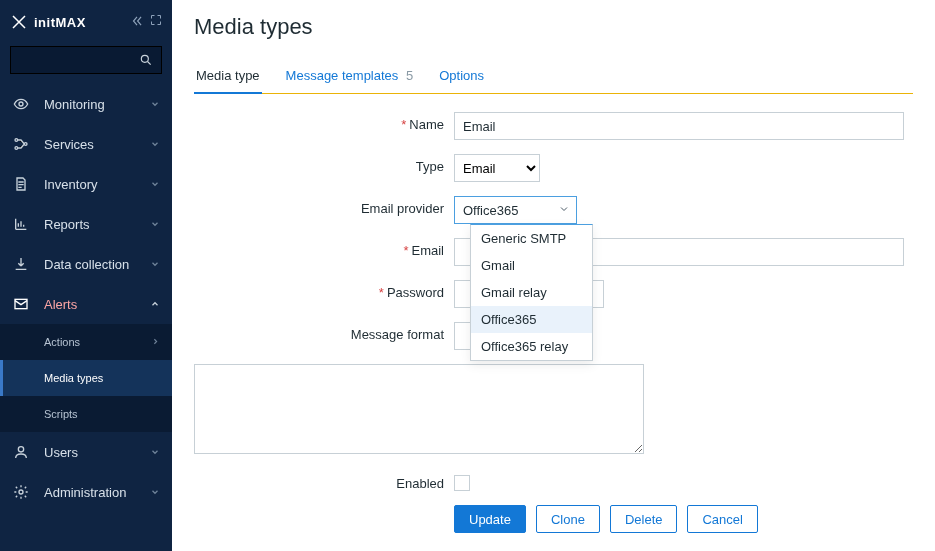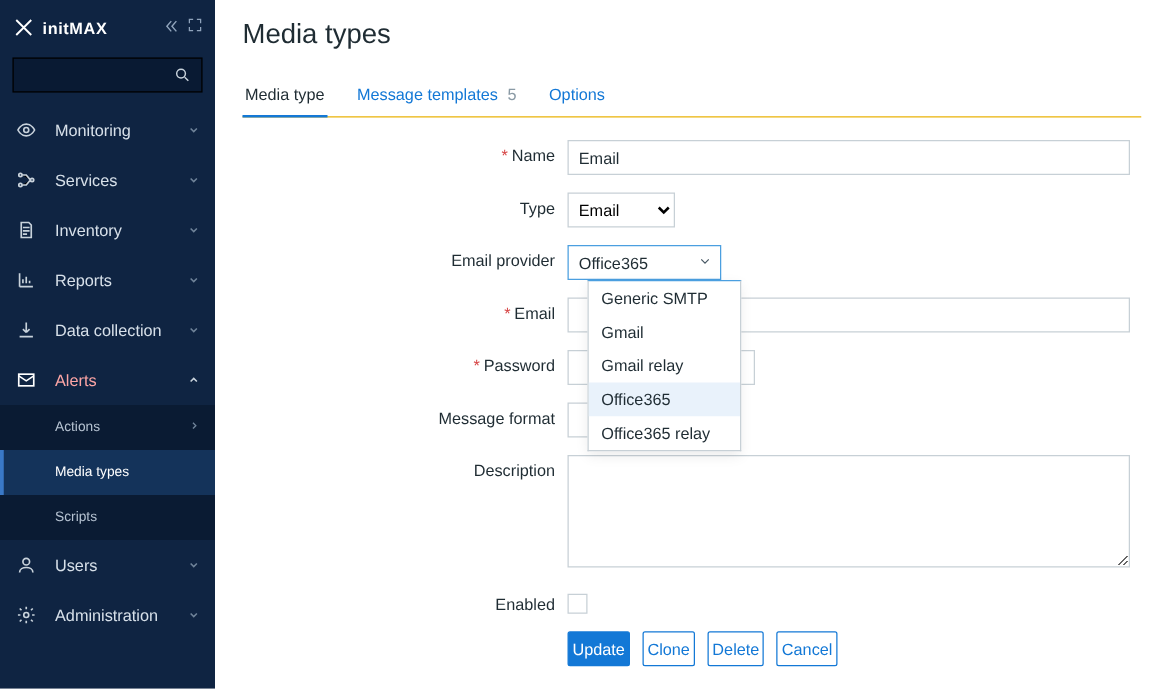--- a/index.html
+++ b/index.html
@@ -48,21 +48,21 @@
   .w-pass{width:150px;}
   .w-msgfmt{width:128px;height:28px;border:1px solid #c7d0d6;}
   textarea.txt{height:90px;padding:6px 8px;resize:both;}
   .chk{width:16px;height:16px;border:1px solid #c7d0d6;background:#fff;margin-top:4px;}
 
   .dropdown{position:absolute;top:28px;left:16px;width:123px;background:#fff;border:1px solid #c7d0d6;border-top:1px solid #4b9fe0;box-shadow:0 4px 10px rgba(0,0,0,.08);z-index:5;}
   .dropdown .opt{padding:6px 10px;font-size:13px;color:#1f2c33;cursor:pointer;}
   .dropdown .opt.sel{background:#e9f2fb;}
 
   .btns{margin-left:260px;display:flex;gap:10px;margin-top:6px;}
-  .btn{height:28px;padding:0 3px;font-size:13px;border:1px solid #1378d6;background:#fff;color:#1378d6;cursor:pointer;border-radius:2px;}
+  .btn{height:28px;padding:0 14px;font-size:13px;border:1px solid #1378d6;background:#fff;color:#1378d6;cursor:pointer;border-radius:2px;}
   .btn.primary{background:#1378d6;color:#fff;}
 </style>
 </head>
 <body>
 
 <aside class="sidebar">
   <div class="sb-top">
     <div class="logo">
       <svg width="18" height="18" viewBox="0 0 24 24">
           <path fill="none" stroke="#fff" stroke-width="2" d="M4 4l16 16M20 4L4 20"></path>
@@ -258,21 +258,20 @@
       <div class="lbl"><span class="req">*</span><span>Password</span></div>
       <div class="ctl"><input type="password" class="txt w-pass" value="" style=""></div>
     </div>
     <div class="row">
       <div class="lbl"><span>Message format</span></div>
       <div class="ctl">
           <div class="w-msgfmt"></div>
         </div>
     </div>
     <div class="row">
-      <div class="lbl"><span>Description</span></div>
       <div class="ctl" style="position:relative">
         <textarea class="txt w-wide" style=""></textarea>
       </div>
     </div>
     <div class="row">
       <div class="lbl"><span>Enabled</span></div>
       <div class="ctl">
           <div class="chk"></div>
         </div>
     </div>

